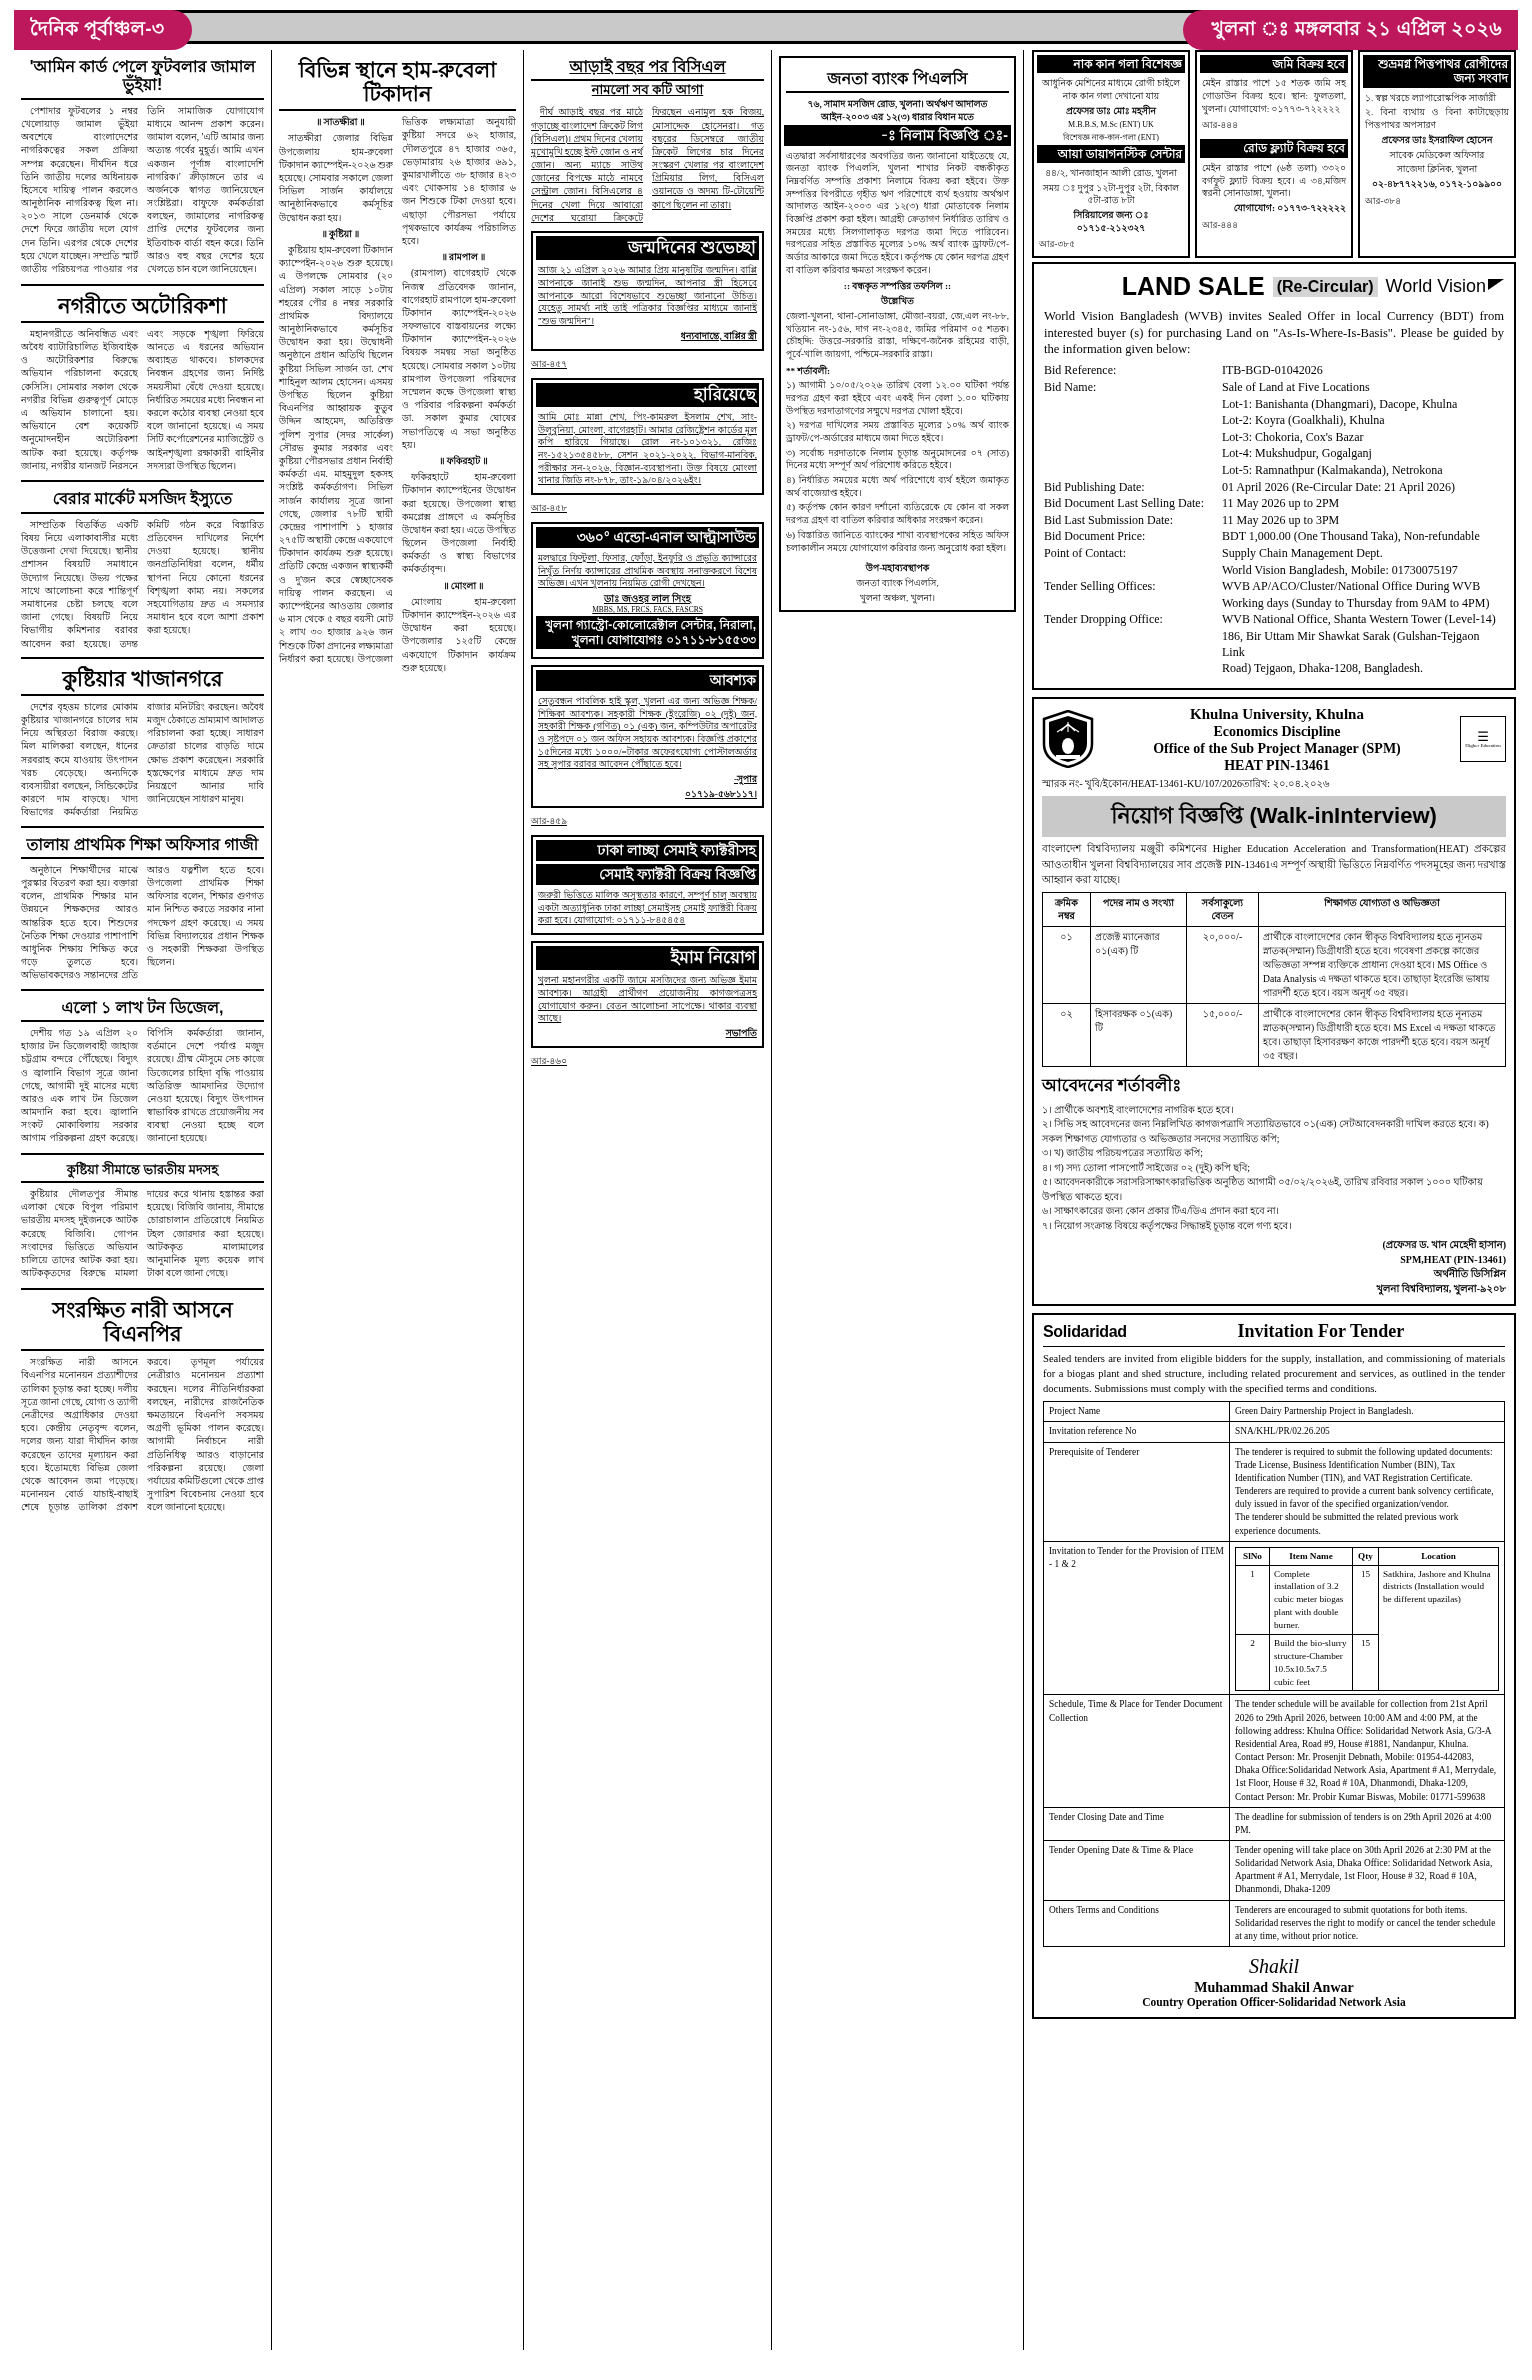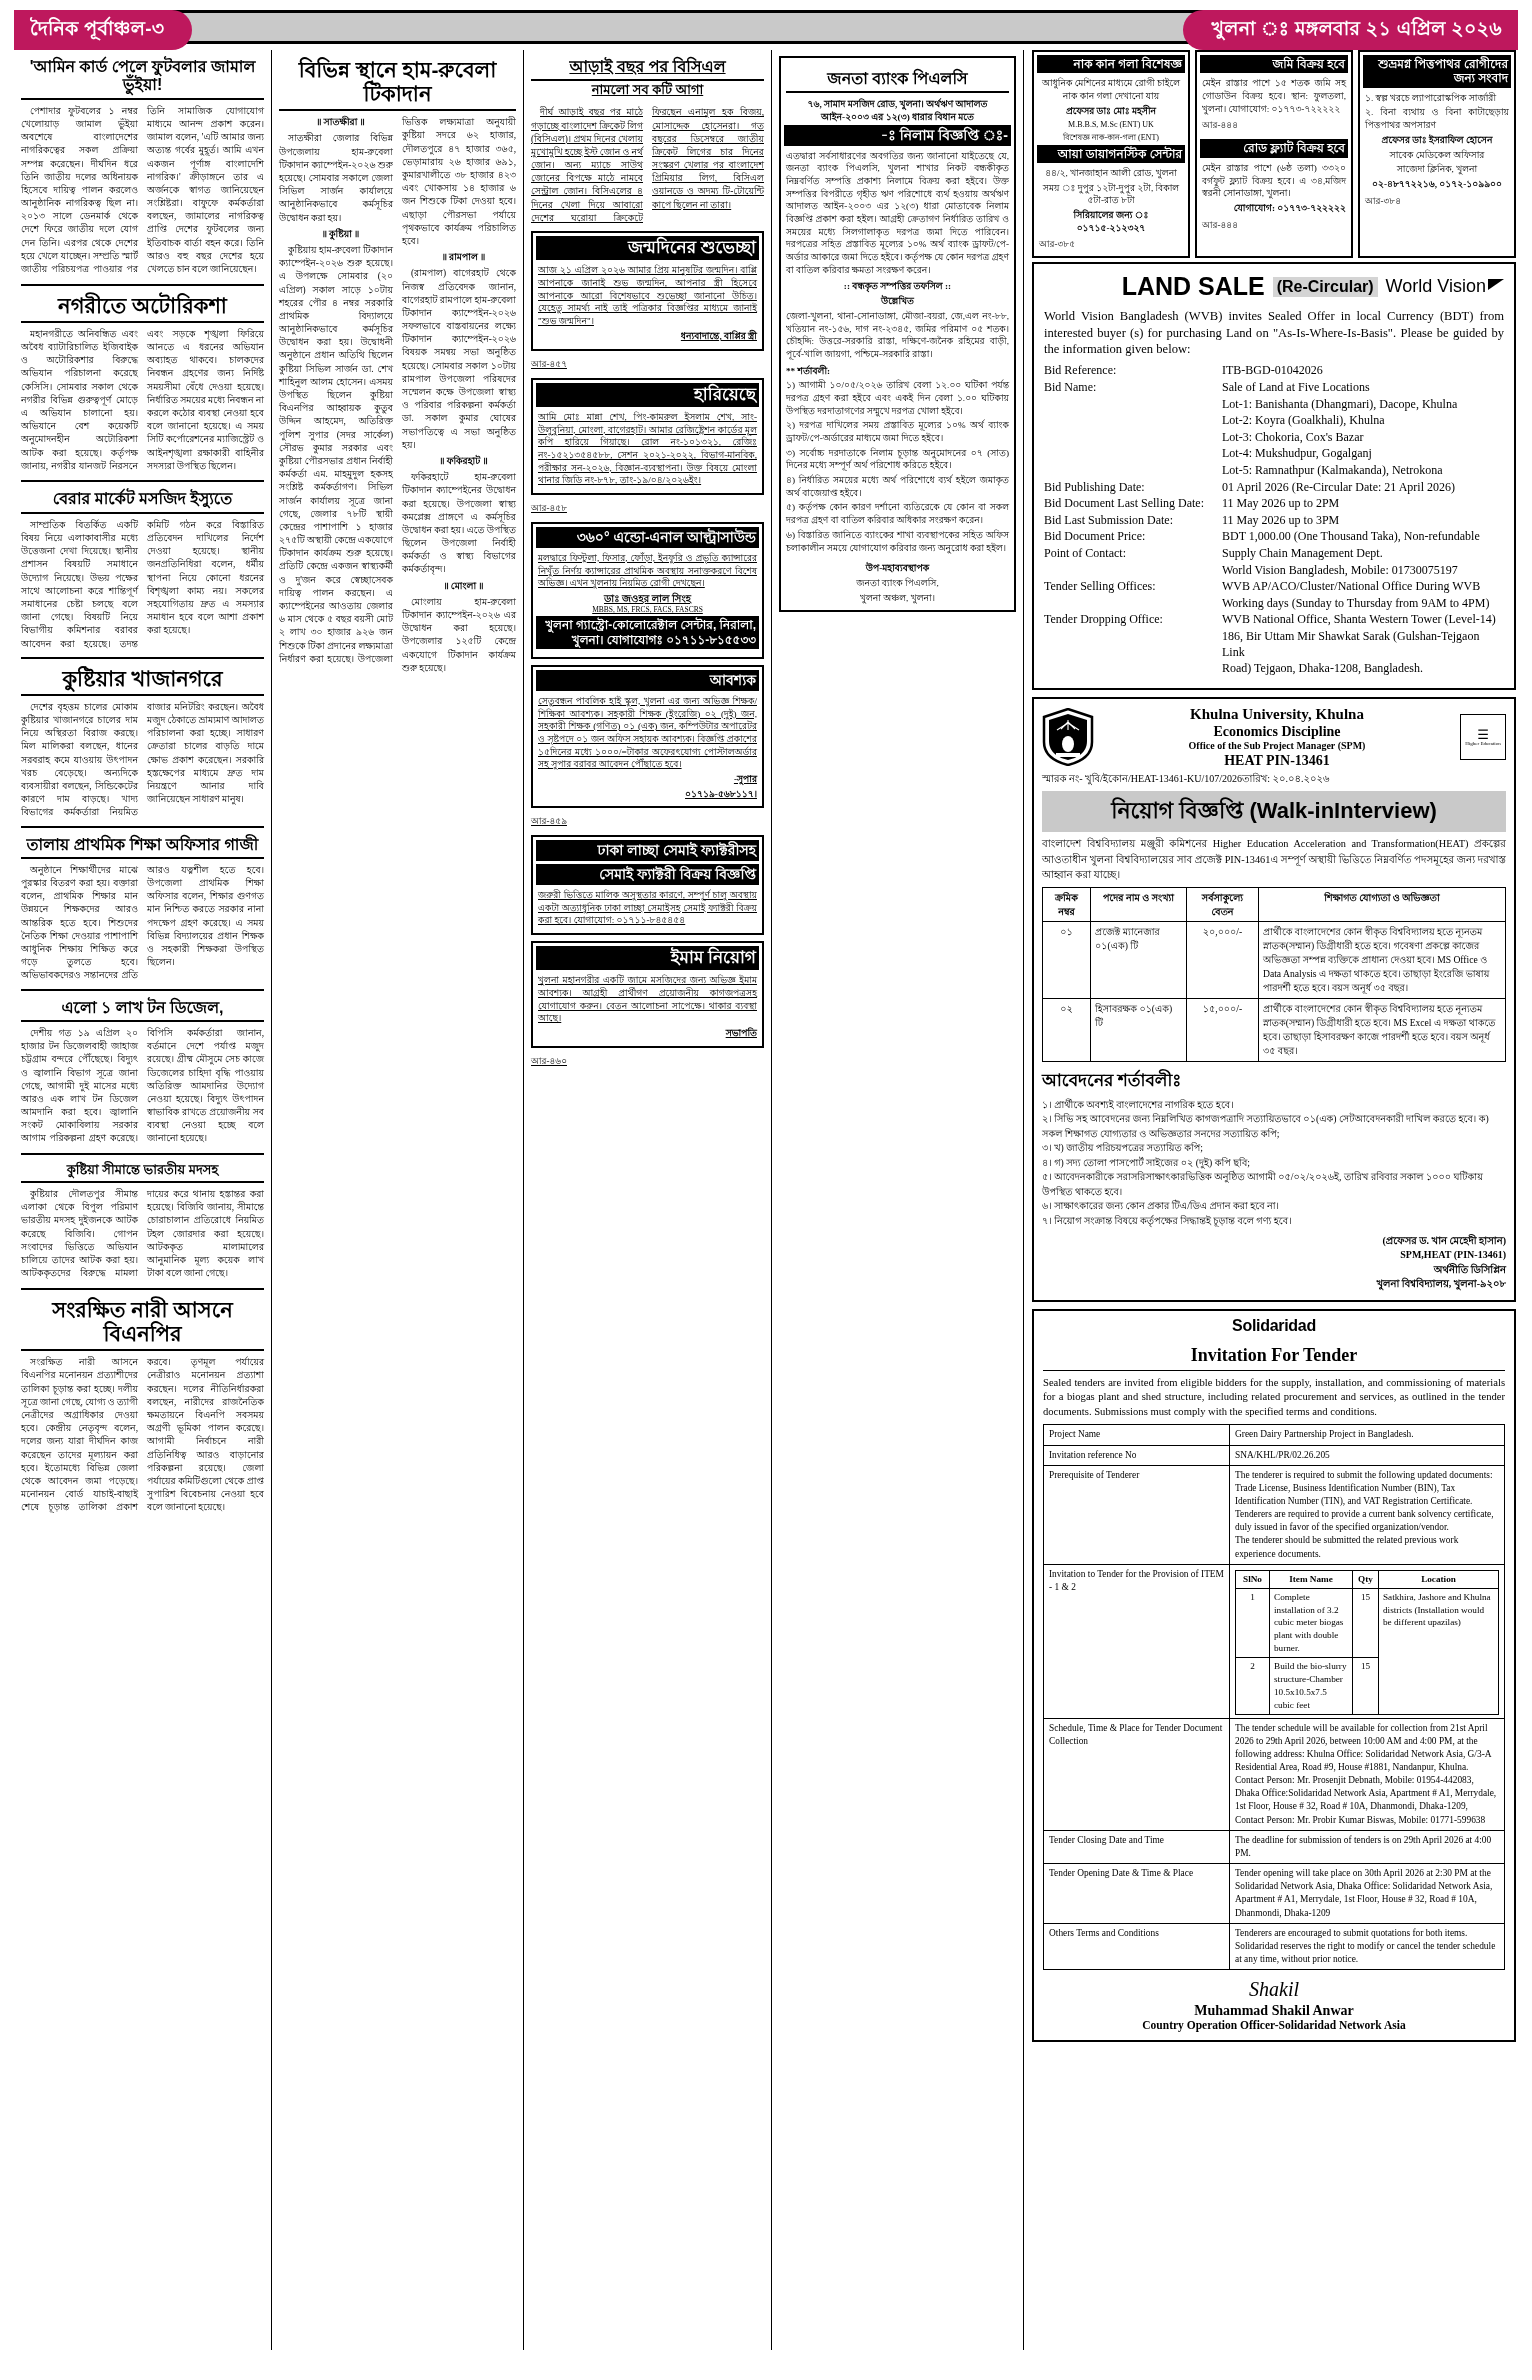--- a/index.html
+++ b/index.html
@@ -88,38 +88,38 @@
   .wv-tbl td.k { width:178px; white-space:nowrap; }
   .wv-foot { font-size:12.4px; font-weight:bold; line-height:1.32; margin-top:7px; text-align:justify; }
 
   
   .ku { border:2px solid #000; padding:6px 8px 8px; margin-bottom:7px; }
   .ku-top { display:flex; align-items:center; gap:10px; }
   .ku-crest { width:52px; height:58px; flex:none; }
   .ku-titles { flex:1; text-align:center; font-family:"Liberation Serif", serif; font-weight:bold; line-height:1.22; }
   .ku-titles div:nth-child(1){ font-size:15px; }
   .ku-titles div:nth-child(2){ font-size:14px; }
-  .ku-titles div:nth-child(3){ font-size:10px; }
+  .ku-titles div:nth-child(3){ font-size:14px; }
   .ku-titles div:nth-child(4){ font-size:14px; }
   .ku-hec { width:46px; height:46px; border:1px solid #000; flex:none; display:flex;
             flex-direction:column; align-items:center; justify-content:center; font-size:5px; text-align:center; line-height:1.1; }
   .ku-memo { font-size:10px; margin:2px 0 3px; }
   .ku-banner { background:#c9c9c9; text-align:center; font-weight:bold; font-size:22px; padding:2px; margin-bottom:4px; font-family:"Liberation Sans", sans-serif;}
   .ku-intro { font-size:10.3px; line-height:1.5; text-align:justify; margin-bottom:4px; }
   .ku-tbl { width:100%; border-collapse:collapse; font-size:9.6px; }
   .ku-tbl th, .ku-tbl td { border:1px solid #000; padding:3px 4px; vertical-align:top; line-height:1.45; }
   .ku-tbl th { text-align:center; font-weight:bold; }
   .ku-tbl td.cc { text-align:center; }
   .ku-cond-h { font-weight:bold; font-size:17px; margin:5px 0 3px; }
   .ku-cond { font-size:9.7px; line-height:1.5; }
   .ku-sign { text-align:right; font-size:10px; line-height:1.45; margin-top:5px; font-weight:bold;}
 
   
   .sol { border:2px solid #000; padding:6px 9px 9px; }
-  .sol-top { display:flex; align-items:center; gap:10px; border-bottom:1px solid #000; padding-bottom:4px; margin-bottom:5px;flex-direction:column;}
+  .sol-top { display:flex; align-items:center; gap:10px; border-bottom:1px solid #000; padding-bottom:4px; margin-bottom:5px;}
   .sol-logo { font-family:"Liberation Sans", sans-serif; font-weight:bold; font-size:16px; letter-spacing:-.3px; white-space:nowrap;}
   .sol-title { flex:1; text-align:center; font-weight:bold; font-size:18px; font-family:"Liberation Serif", serif;}
   .sol-lead { font-size:10.6px; line-height:1.38; text-align:justify; margin-bottom:5px;}
   .sol-tbl { width:100%; border-collapse:collapse; font-size:9.4px;border-radius:7px; }
   .sol-tbl td { border:1px solid #000; padding:3px 5px; vertical-align:top; line-height:1.4; }
   .sol-tbl td.k { width:186px; }
   .inner-tbl { width:100%; border-collapse:collapse; font-size:9.2px; margin-top:2px;}
   .inner-tbl th, .inner-tbl td { border:1px solid #000; padding:2px 4px; vertical-align:top; }
   .sol-sign { text-align:center; margin-top:8px; }
   .sol-sign .scr { font-family:"Liberation Serif", serif; font-style:italic; font-size:20px; }

